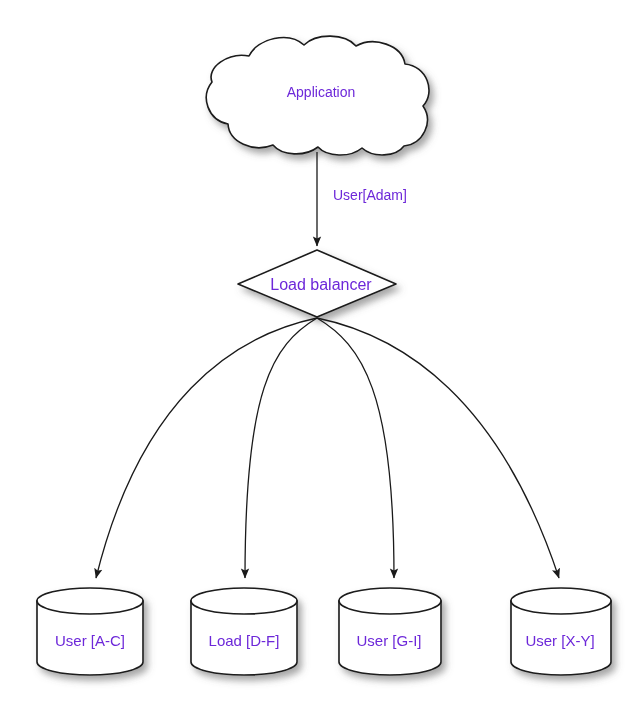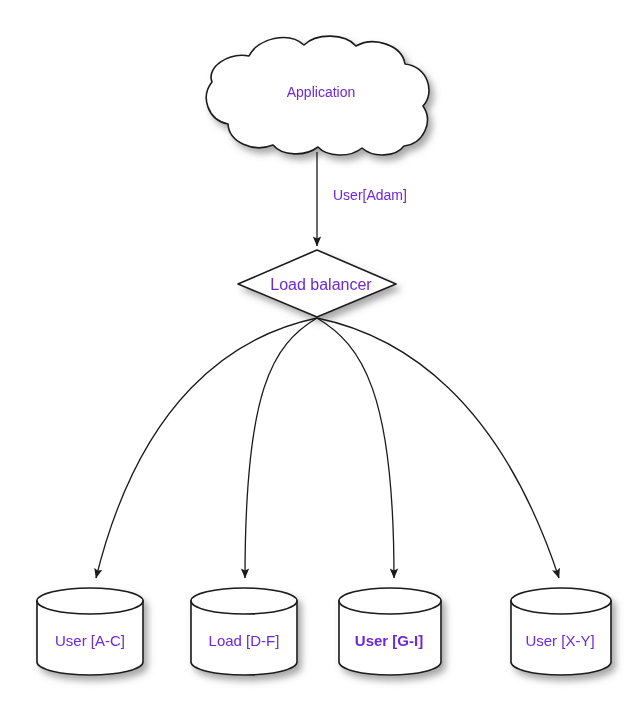--- a/index.html
+++ b/index.html
@@ -63,21 +63,21 @@
     font-size: 14px;
     left: 333px; top: 187px;
     text-align: right;
   }
   .lbl-db {
     font-size: 15px;
     width: 140px;
   }
   .lbl-db1 { left: 20px;  top: 632px; }
   .lbl-db2 { left: 174px; top: 632px; }
-  .lbl-db3 { left: 319px; top: 632px; font-weight: bold; }
+  .lbl-db3 { left: 319px; top: 632px; }
   .lbl-db4 { left: 490px; top: 632px; }
 </style>
 </head>
 <body>
 
 <div id="canvas">
 
   <svg id="diagram" viewBox="0 0 642 728">
     <defs>
       <filter id="softshadow" x="-40%" y="-40%" width="200%" height="200%">

